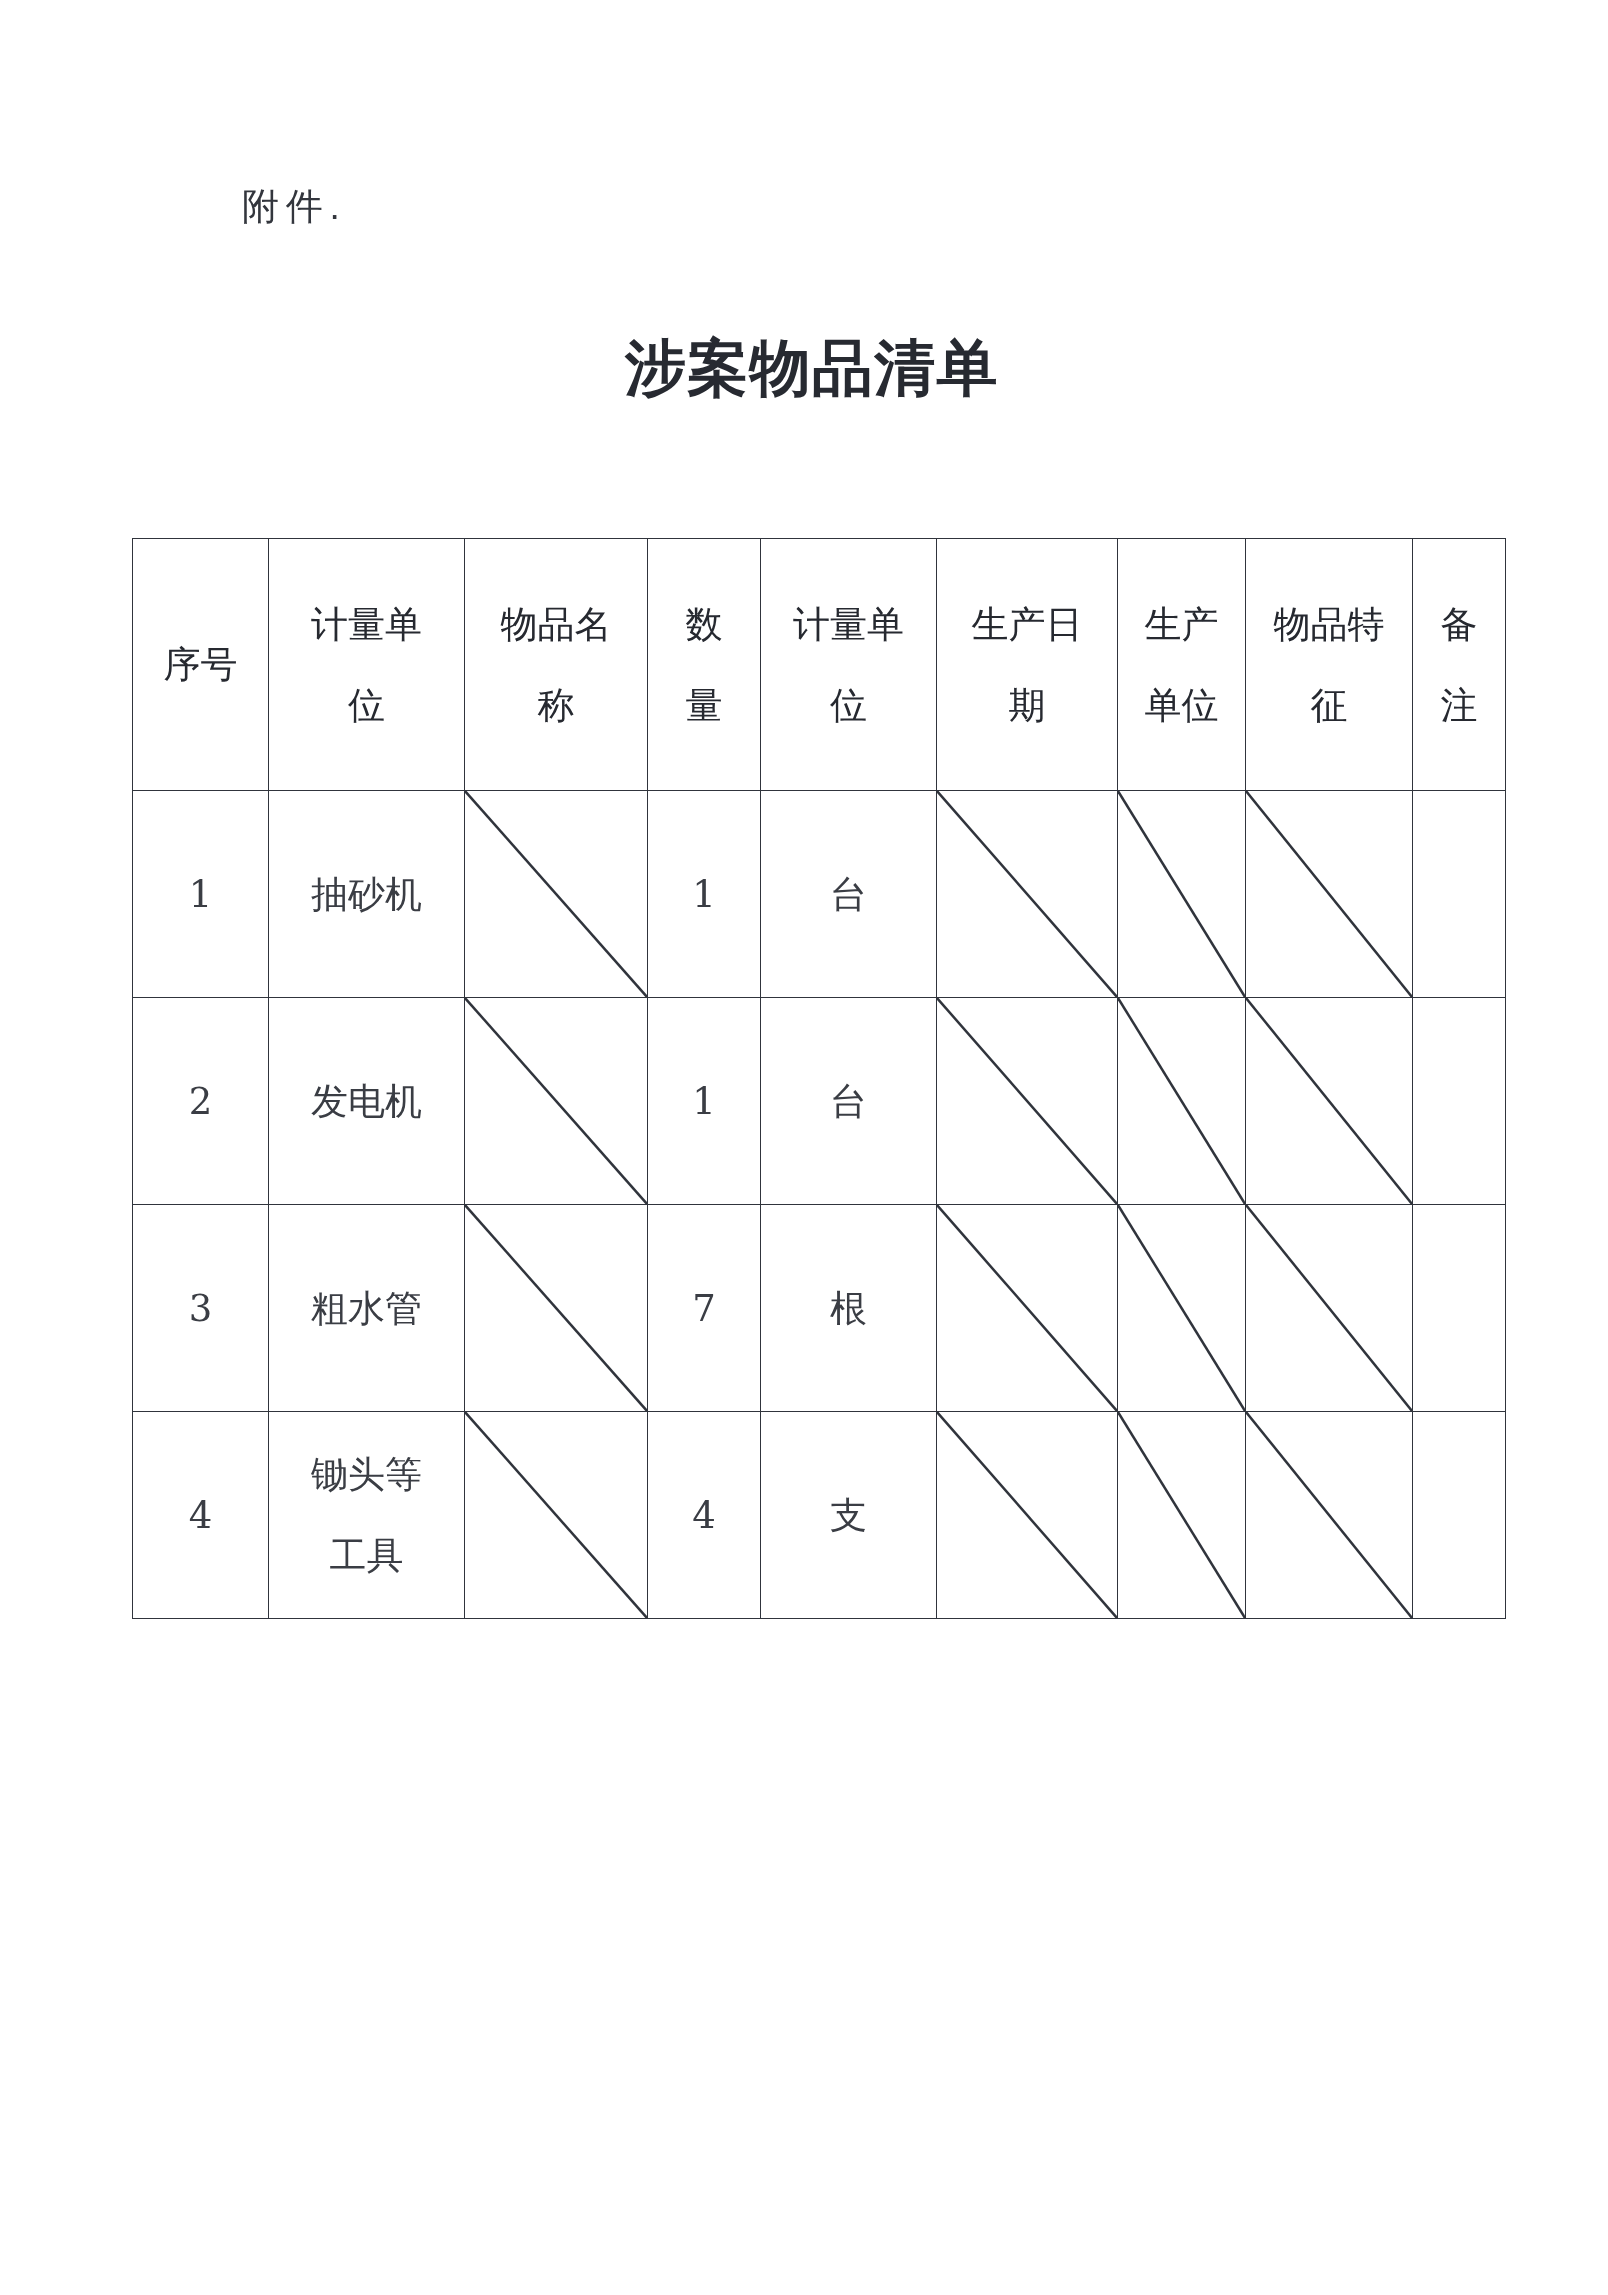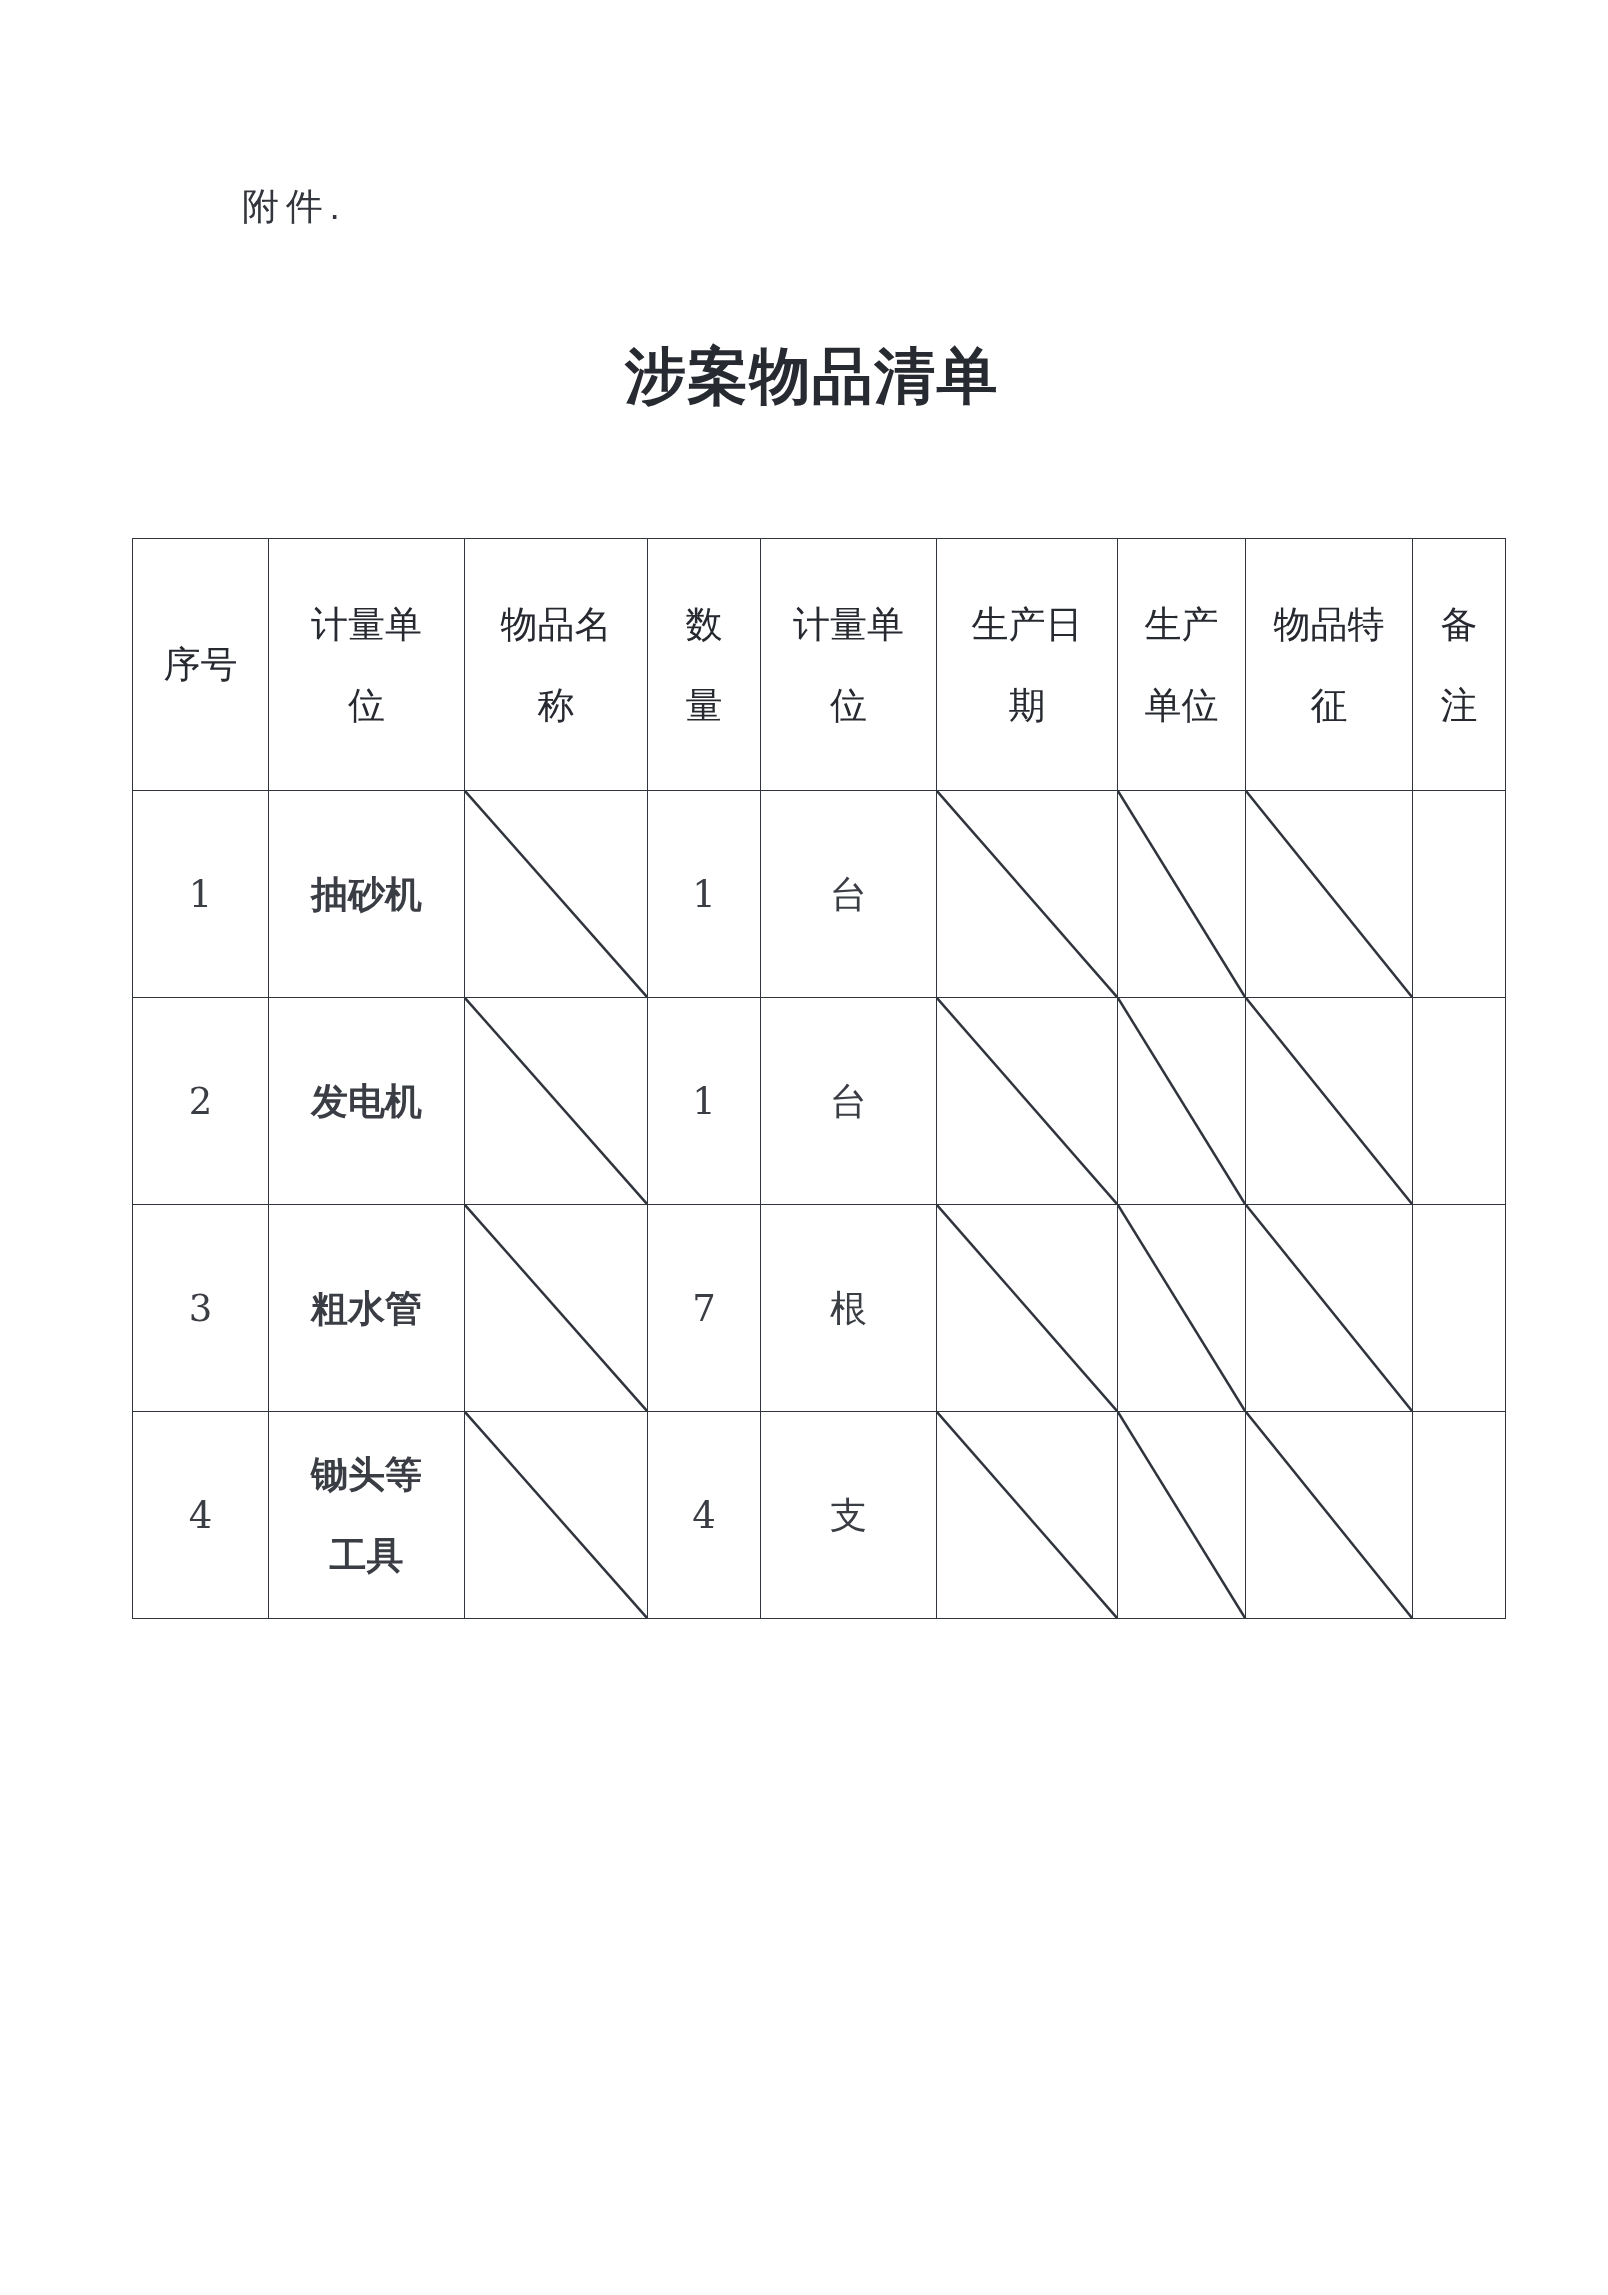--- a/index.html
+++ b/index.html
@@ -31,21 +31,20 @@
       top: 337px;
       text-align: center;
       font-family: "DejaVu Serif", "Liberation Serif", serif;
       font-weight: bold;
       font-size: 61px;
       line-height: 1;
       letter-spacing: 1.3px;
       padding-left: 14.7px;
       box-sizing: border-box;
       color: #272a31;
-      margin-top: 8px;
     }
     .grid {
       position: absolute;
       left: 132px;
       top: 538px;
       width: 1372px;
       height: 1081px;
     }
     table.items {
       border-collapse: collapse;
@@ -86,21 +85,21 @@
       left: 0;
       top: 0;
       width: 100%;
       height: 100%;
       pointer-events: none;
     }
     .slash line {
       stroke: #30343c;
       stroke-width: 2.5;
     }
-    .name-cell .hdr-text { max-width: 3.2em; font-weight: bold; }
+    .name-cell .hdr-text { max-width: 3.2em; }
   </style>
 </head>
 <body>
 
 <div class="attach-label">附件.</div>
 
 <div class="doc-title">涉案物品清单</div>
 
 <div class="grid">
   <table class="items">

